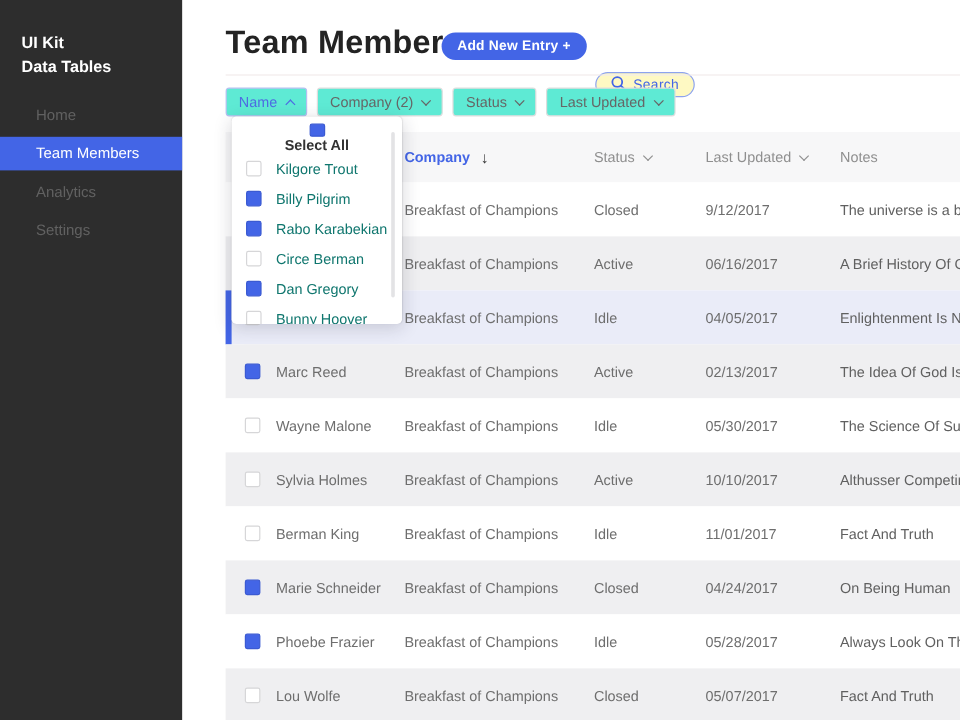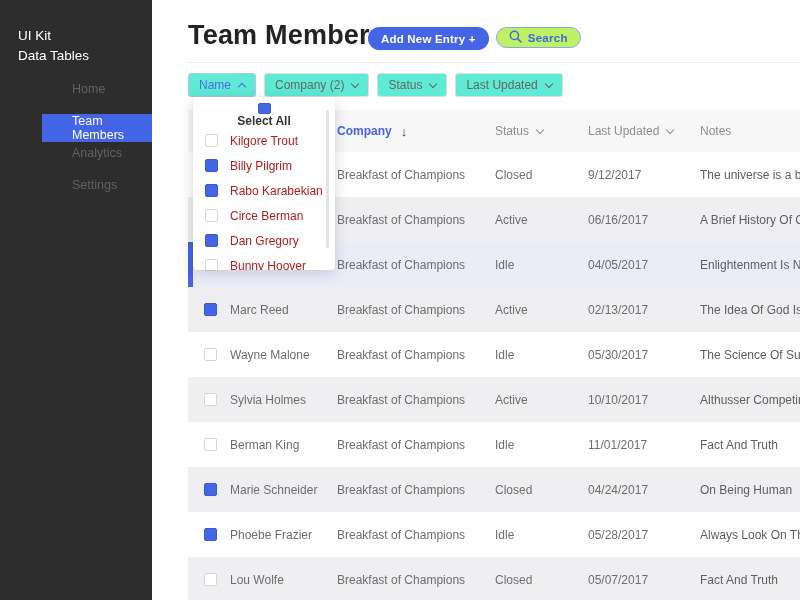--- a/index.html
+++ b/index.html
@@ -4,34 +4,34 @@
 <style>
   html,body{margin:0;padding:0;}
   body{width:800px;height:600px;font-family:"Liberation Sans",sans-serif;-webkit-font-smoothing:antialiased;}
   .screen{position:relative;width:800px;height:600px;background:#fff;overflow:hidden;}
 
   
   .sidebar{position:absolute;left:0;top:0;width:152px;height:600px;background:#2d2d2d;}
   .logo-row{position:absolute;left:18px;top:26px;display:flex;align-items:center;gap:12px;}
   .logo-circle{width:46px;height:46px;border-radius:50%;background:#fff;display:flex;align-items:center;justify-content:center;
     font-weight:700;font-size:13px;color:#2d2d2d;letter-spacing:.5px;}
-  .brand{color:#fff;font-weight:400;font-size:13.5px;line-height:1.45;}
+  .brand{color:#fff;font-weight:700;font-size:13.5px;line-height:1.45;}
   .nav{position:absolute;left:0;top:82px;width:152px;}
-  .nav-item{height:28px;margin-bottom:4px;display:flex;align-items:flex-start;padding-left:30px;
-    color:#616161;font-size:12.5px;cursor:pointer;margin-left:42px;}
+  .nav-item{height:28px;margin-bottom:4px;display:flex;align-items:center;padding-left:30px;
+    color:#616161;font-size:12.5px;cursor:pointer;}
   .nav-item.active{background:#4365e6;color:#fff;}
 
   
   .main{position:absolute;left:152px;top:0;right:0;bottom:0;background:#fff;}
   .page-title{position:absolute;left:36px;top:20px;font-size:27px;font-weight:700;color:#232323;letter-spacing:.2px;}
   .header-actions{position:absolute;left:216px;top:27px;display:flex;gap:7px;align-items:flex-start;}
   .btn-add{height:23px;border-radius:12px;background:#4365e6;color:#fff;font-size:11.5px;font-weight:600;
     display:flex;align-items:center;padding:0 13px;border:none;cursor:pointer;letter-spacing:.2px;}
-  .btn-search{height:21px;border-radius:12px;background:#bef264;border:1px solid #8da3ee;color:#4365e6;font-size:11.5px;
-    font-weight:700;display:flex;align-items:center;gap:6px;padding:0 12px;cursor:pointer;letter-spacing:.3px;}
+  .btn-search{height:21px;border-radius:12px;background:#fef9c3;border:1px solid #8da3ee;color:#4365e6;font-size:11.5px;
+    font-weight:400;display:flex;align-items:center;gap:6px;padding:0 12px;cursor:pointer;letter-spacing:.3px;margin-top:33px;}
   .hdr-divider{position:absolute;left:36px;right:0;top:62px;height:1px;background:#f2ecec;}
 
   
   .filters{position:absolute;left:36px;top:73px;display:flex;gap:8px;}
   .chip{height:22px;border:1px solid #ddd;border-radius:3px;background:#5eead4;color:#666;font-size:12px;
     display:flex;align-items:center;gap:8px;padding:0 10px;cursor:pointer;}
   .chip.active{color:#4e6ce2;border-color:#b3c0f0;}
   .chev{display:inline-block;width:5px;height:5px;border-right:1.5px solid currentColor;border-bottom:1.5px solid currentColor;
     transform:rotate(45deg);margin-top:-3px;}
   .chev.up{transform:rotate(-135deg);margin-top:3px;}
@@ -54,21 +54,21 @@
   .row.selected{background:#eaecf8;}
   .row.selected::before{content:"";position:absolute;left:0;top:0;width:5px;height:45px;background:#4365e6;}
   .cb{width:13px;height:13px;border-radius:2px;border:1px solid #d6d6d8;background:#fff;margin-left:16px;box-sizing:border-box;cursor:pointer;}
   .cb.checked{background:#4365e6;border-color:#3b5ad2;}
   .row .c-notes{color:#606060;}
 
   
   .dropdown{position:absolute;left:193px;top:97px;width:142px;height:173px;background:#fff;border-radius:4px;
     box-shadow:0 3px 14px rgba(40,40,60,.18), 0 0 1px rgba(0,0,0,.08);overflow:hidden;z-index:20;}
   .dd-list{padding-top:6px;}
-  .dd-item{height:25px;display:flex;align-items:center;font-size:12px;color:#b91c1c;cursor:pointer;}
+  .dd-item{height:25px;display:flex;align-items:center;font-size:12px;color:#0f766e;cursor:pointer;}
   .dd-item .cb{margin-left:12px;margin-right:12px;}
   .dd-item.bold{font-weight:700;color:#333;flex-direction:column;}
   .dd-scrollbar{position:absolute;right:6px;top:13px;width:3px;height:138px;background:#e3e3e5;border-radius:2px;cursor:pointer;}
 
   .mag{display:inline-block;}
 </style>
 </head>
 <body>
 
 <div class="screen">

